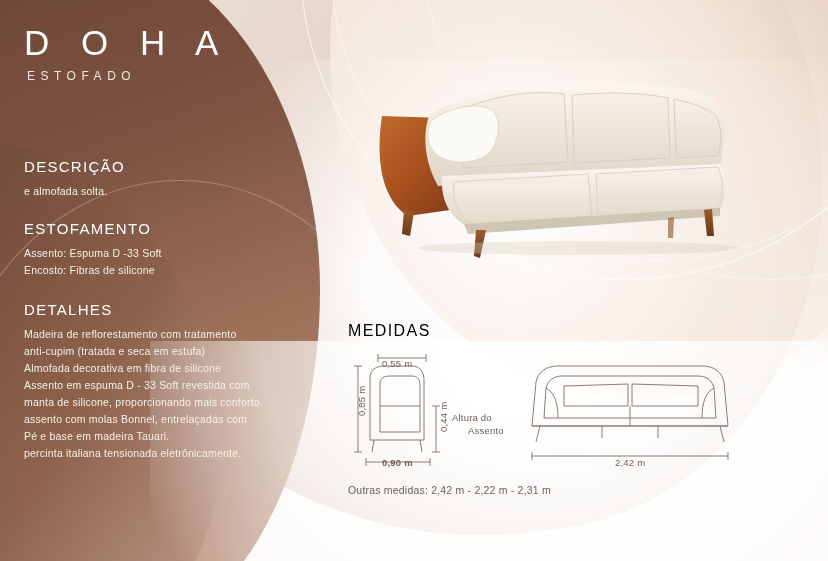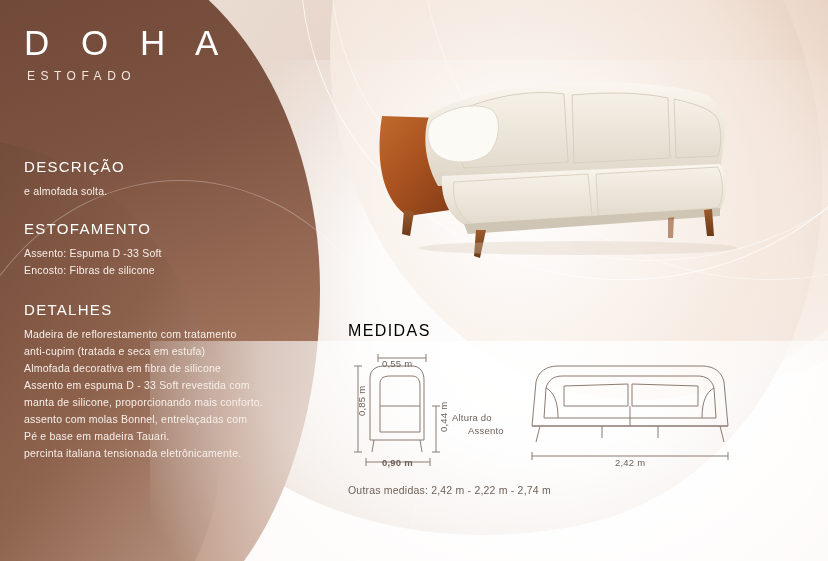--- a/index.html
+++ b/index.html
@@ -335,15 +335,15 @@
 
   <span class="dim-label dim-rot" style="left:438px; top:432px;">0,44 m</span>
 
   <span class="dim-label" style="left:452px; top:412px;">Altura do</span>
   <span class="dim-label" style="left:468px; top:425px;">Assento</span>
 
   <span class="dim-label" style="left:382px; top:457px;font-weight:bold;">0,90 m</span>
 
   <span class="dim-label" style="left:615px; top:457px;">2,42 m</span>
 
-  <div class="outras">Outras medidas: 2,42 m - 2,22 m - 2,74 m</div>
+  <div class="outras">Outras medidas: 2,42 m - 2,22 m - 2,31 m</div>
 
 </div>
 
 </body></html>

